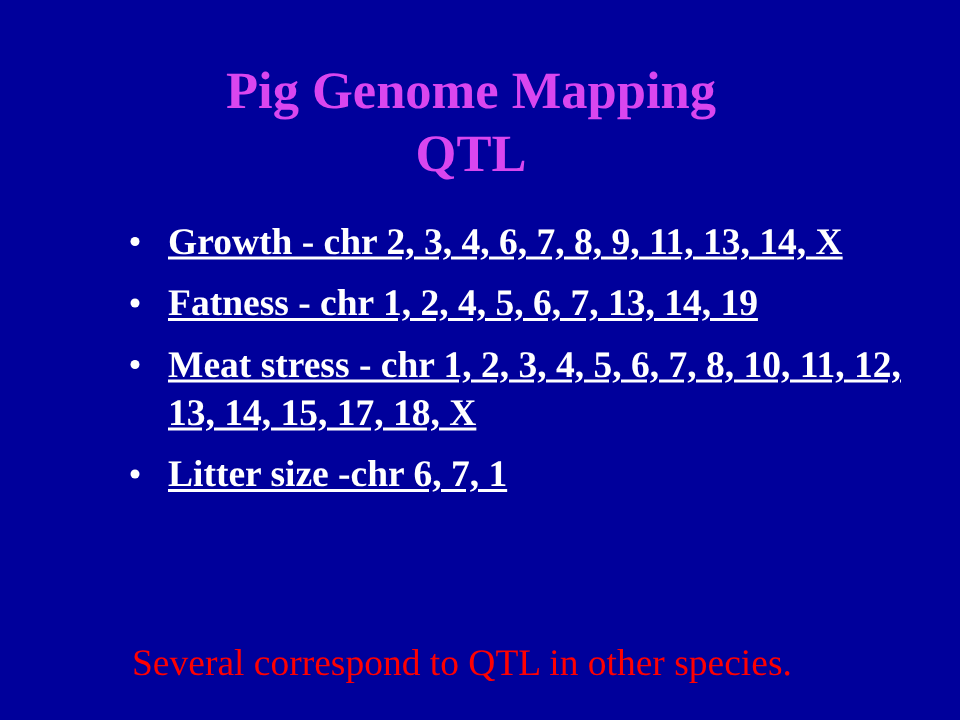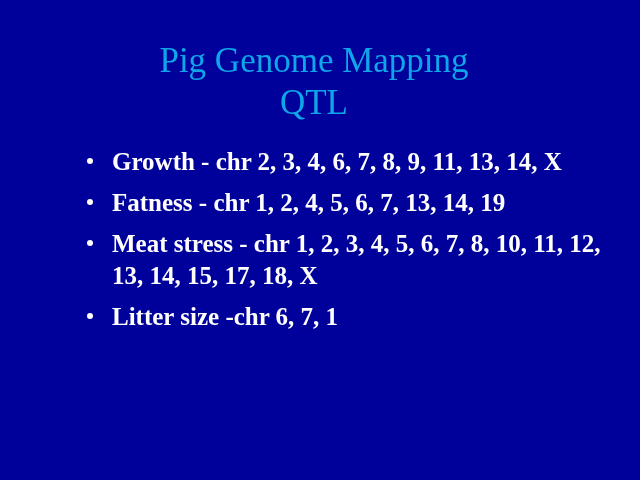--- a/index.html
+++ b/index.html
@@ -22,22 +22,22 @@
     overflow: hidden;
   }
 
   
   #title-block {
     position: absolute;
     top: 40px;
     left: 0;
     width: 628px;
     text-align: center;
-    color: #0ea5e9;
-    font-weight: normal;
+    color: #d946ef;
+    font-weight: bold;
     font-size: 35px;
     line-height: 42px;
     letter-spacing: 0px;
   }
   #title-block .title-line {
     display: block;
     white-space: nowrap;
   }
 
   
@@ -63,20 +63,21 @@
     left: 3px;
     top: 12px;
     width: 6px;
     height: 6px;
     background: #FFFFFF;
     border-radius: 50%;
     display: block;
   }
   .bullet-row .bullet-text {
     display: block;
+    text-decoration: underline;
   }
 
   
   #footer-note {
     position: absolute;
     top: 428px;
     left: 88px;
     width: 552px;
     color: #FF0000;
     font-weight: normal;
@@ -113,14 +114,15 @@
     </div>
 
     <div class="bullet-row">
       <span class="bullet-dot"></span>
       <span class="bullet-text">Litter size -chr 6, 7, 1</span>
     </div>
 
 
   </div>
 
+  <div id="footer-note">Several correspond to QTL in other species.</div>
 
 </div>
 
 </body></html>

